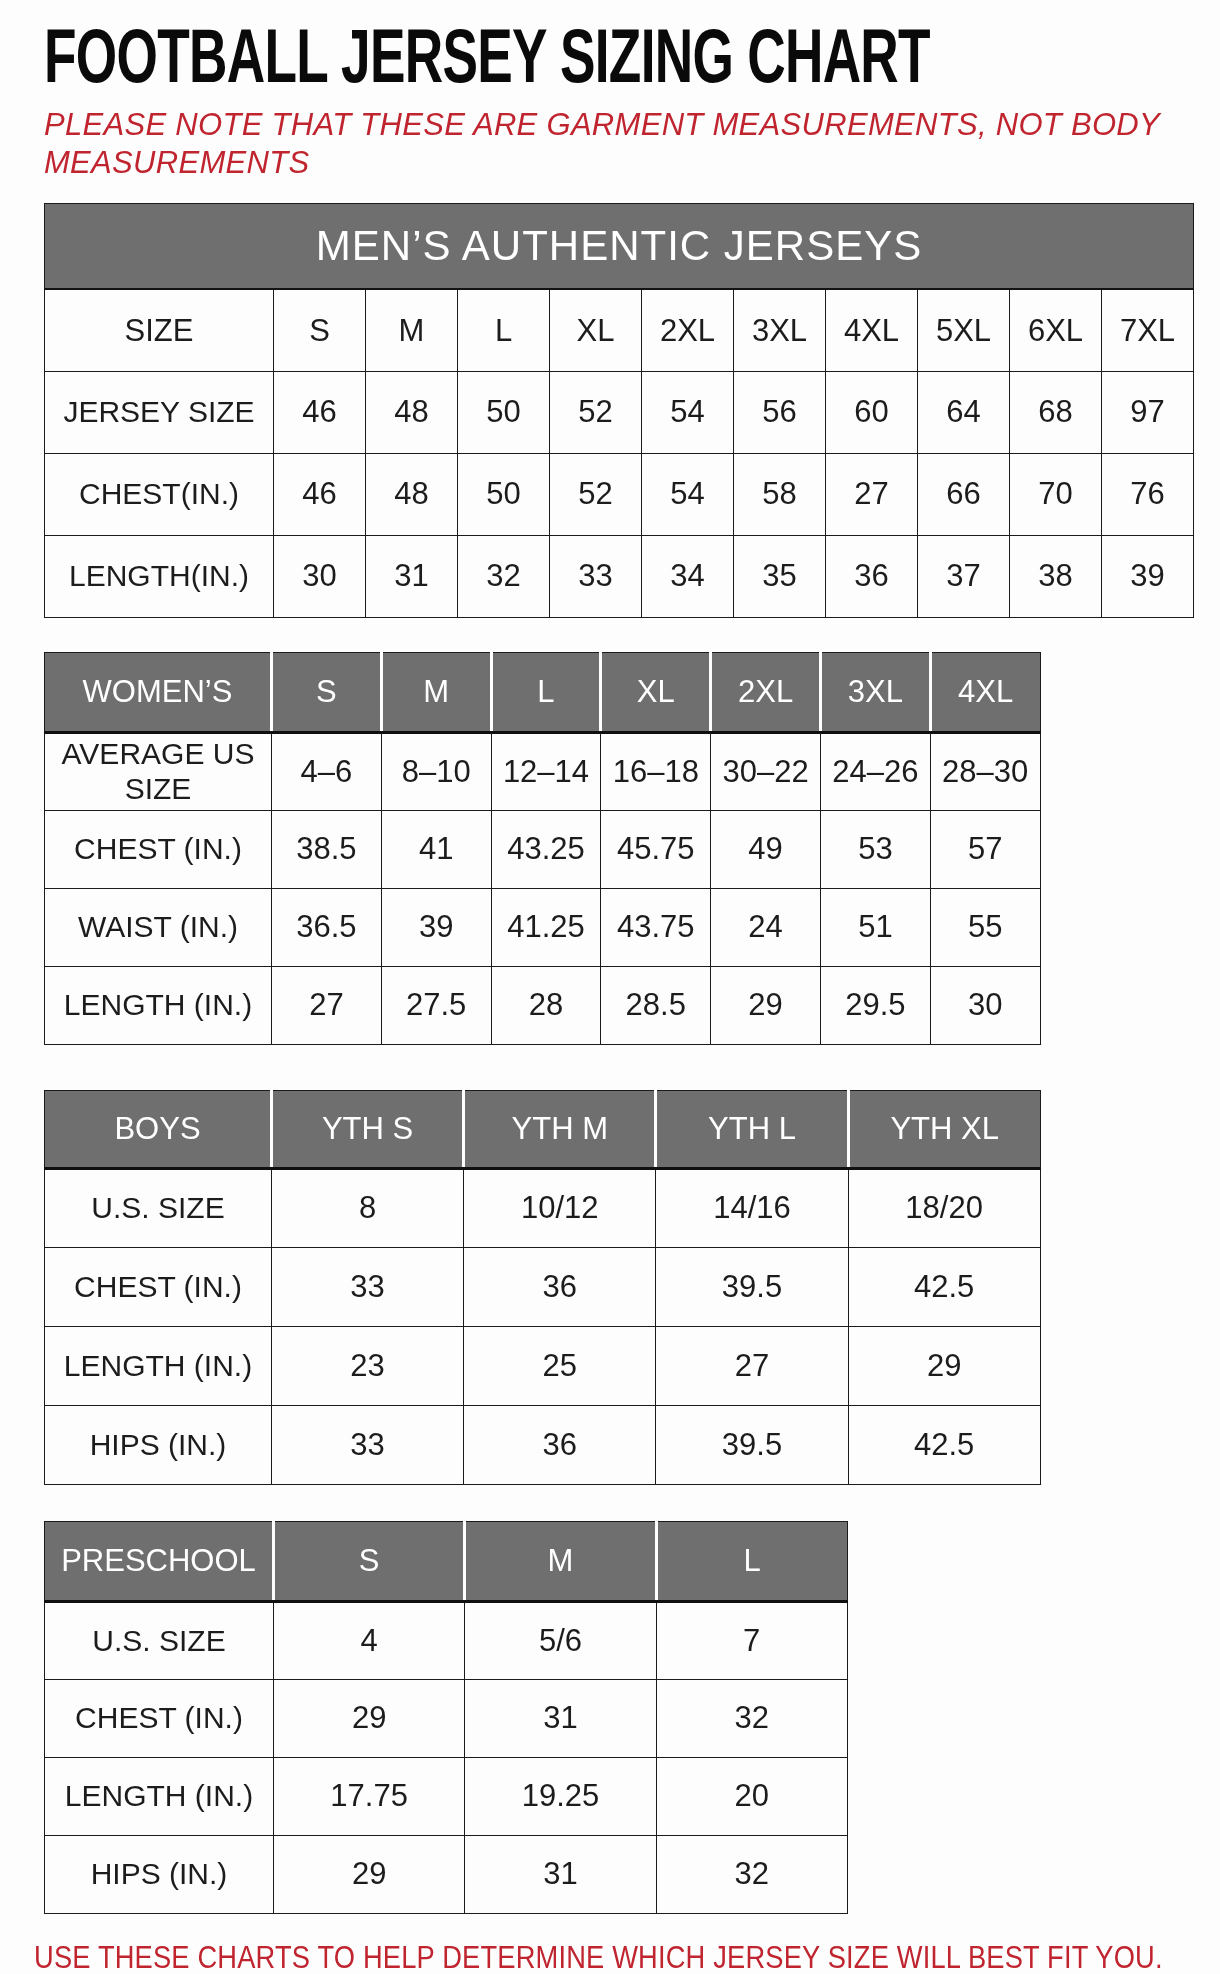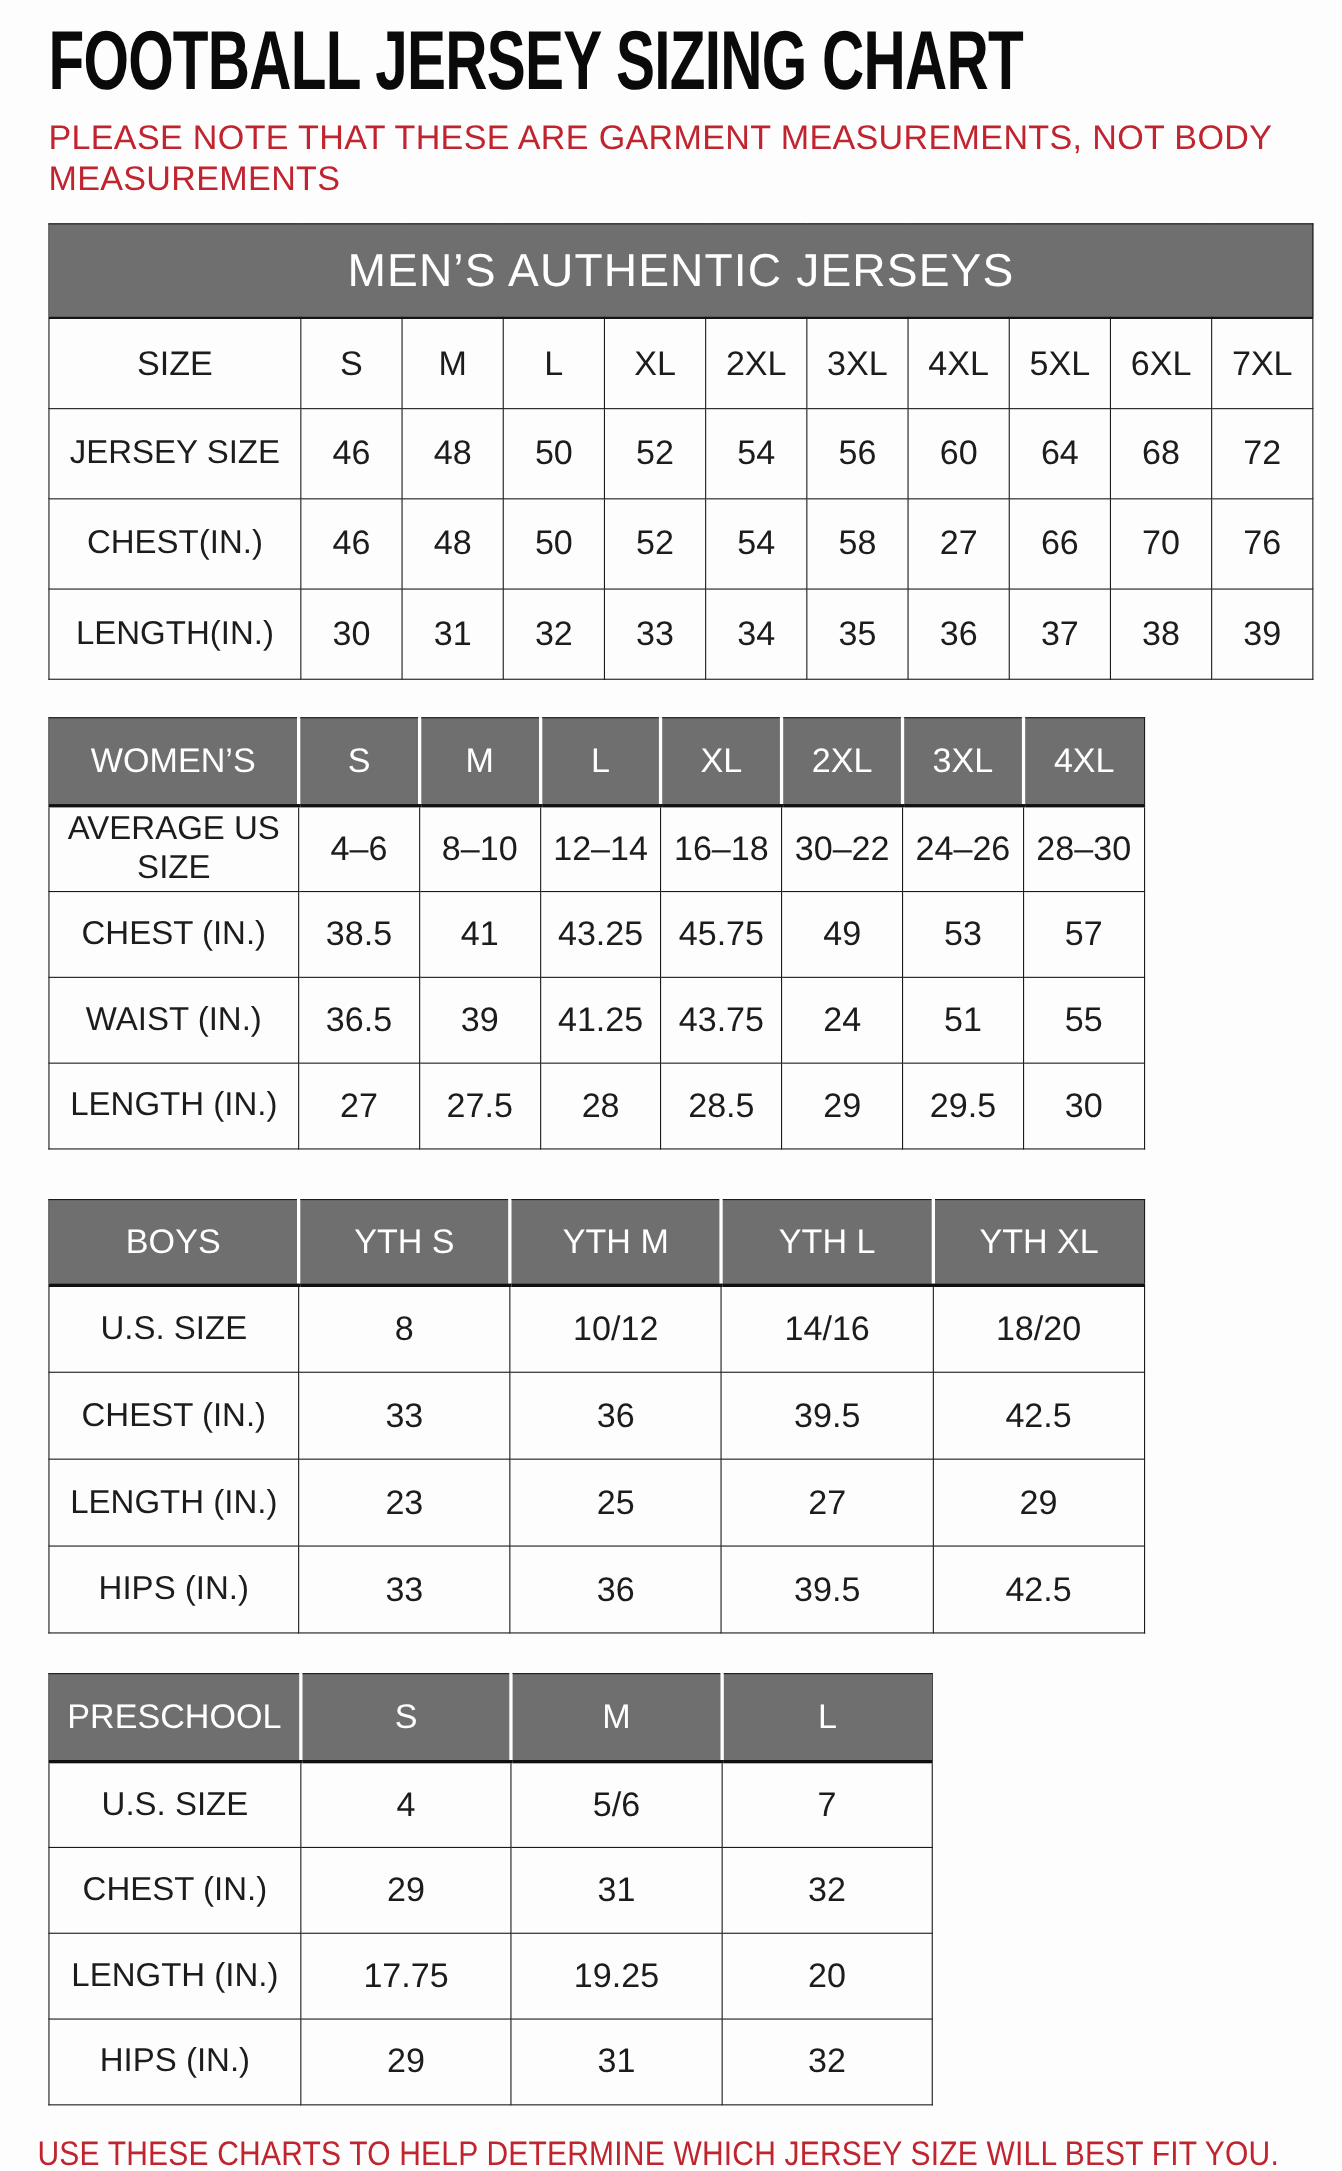--- a/index.html
+++ b/index.html
@@ -16,21 +16,21 @@
     font-size: 76px; font-weight: 800; line-height: 0.9;
     letter-spacing: -1px; white-space: nowrap;
     transform: scaleX(0.70); transform-origin: 0 0;
     color: #0a0a0a;
   }
   .note {
     margin: 16px 0 0 44px;
     font-size: 31px; line-height: 1.2;
     color: #c0242f; letter-spacing: 0.3px;
   }
-  .note span { display: block; }
+  .note span { display: block; font-style: italic; }
   table.size-table {
     border-collapse: collapse; table-layout: fixed;
     margin-left: 44px; text-align: center;
   }
   .size-table th, .size-table td {
     border: 1.5px solid #1b1b1b;
     font-weight: normal; font-size: 31px; color: #1c1c1c;
     padding: 0; vertical-align: middle; line-height: 1.15;
   }
   .size-table tr.title-row th {
@@ -105,21 +105,21 @@
         <td class="row-label">JERSEY SIZE</td>
         <td>46</td>
         <td>48</td>
         <td>50</td>
         <td>52</td>
         <td>54</td>
         <td>56</td>
         <td>60</td>
         <td>64</td>
         <td>68</td>
-        <td>72</td>
+        <td>97</td>
       </tr>
       <tr>
         <td class="row-label">CHEST(IN.)</td>
         <td>46</td>
         <td>48</td>
         <td>50</td>
         <td>52</td>
         <td>54</td>
         <td>58</td>
         <td>27</td>

